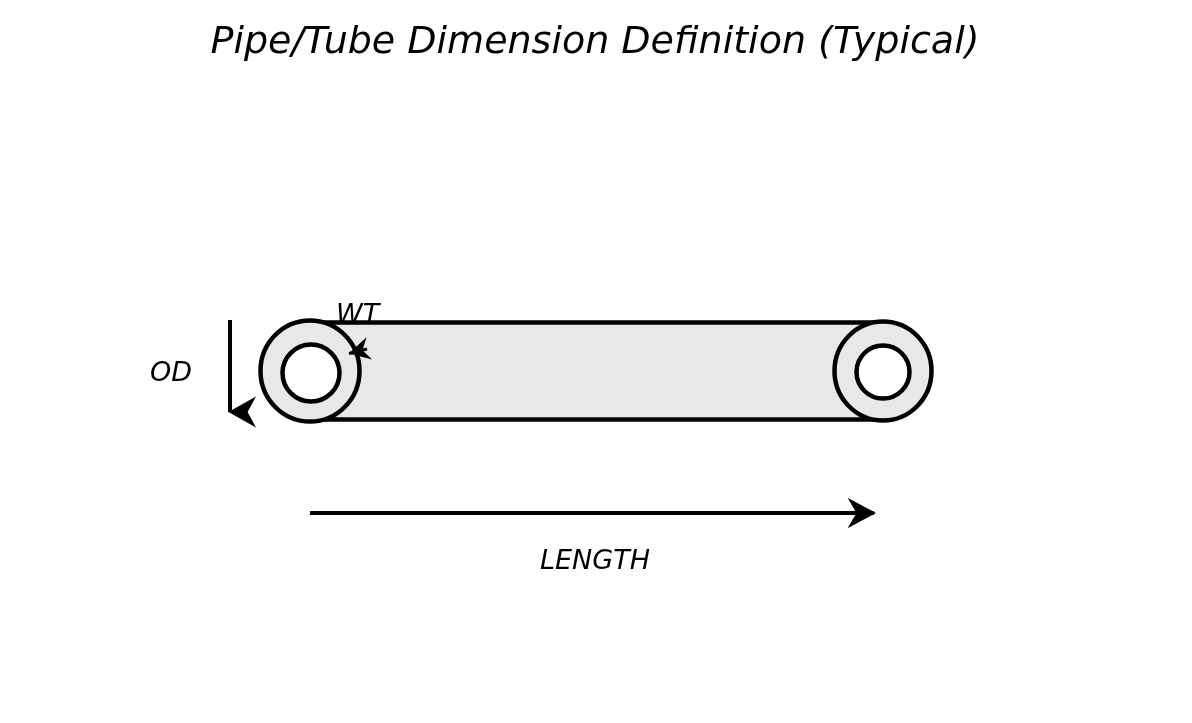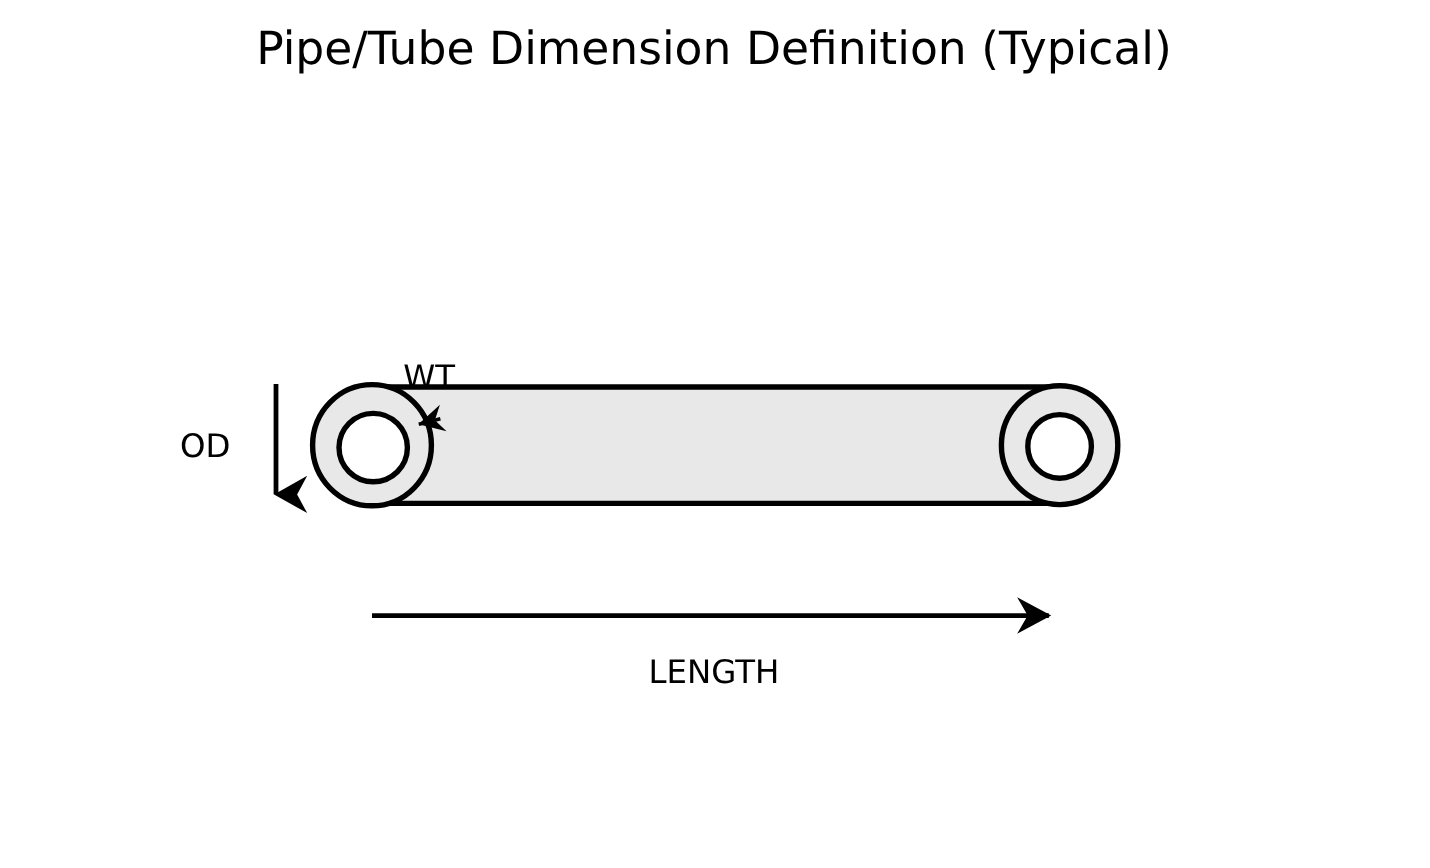--- a/index.html
+++ b/index.html
@@ -11,20 +11,21 @@
   body {
     font-family: "DejaVu Sans", "Liberation Sans", sans-serif;
     color: #000000;
   }
   #canvas {
     position: relative;
     width: 1192px;
     height: 603px;
     background: #ffffff;
     overflow: hidden;
+    font-style: italic;
   }
   .diagram-svg {
     position: absolute;
     left: 0;
     top: 0;
     width: 1192px;
     height: 723px;
     display: block;
   }
   .title-text {

